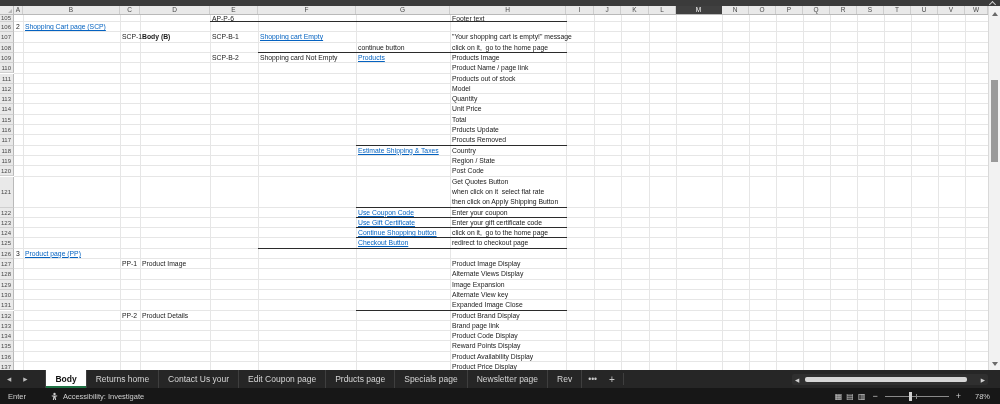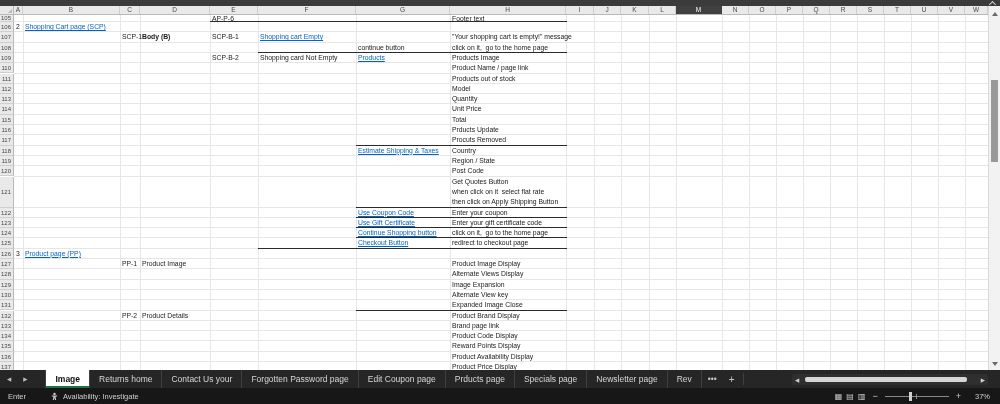--- a/index.html
+++ b/index.html
@@ -278,24 +278,23 @@
   <div class="vthumb"></div>
   <span class="tri down"></span>
 </div>
 
 <div class="tabbar" id="tabbar">
   <div class="tabnav">
     <span>◀</span>
     <span>▶</span>
   </div>
   <span id="tabs-mount" style="display:flex;align-items:stretch">
-      <div class="tab active">Image</div>
+      <div class="tab active">Body</div>
       <div class="tab">Returns home</div>
       <div class="tab">Contact Us your</div>
-      <div class="tab">Forgotten Password page</div>
       <div class="tab">Edit Coupon page</div>
       <div class="tab">Prducts page</div>
       <div class="tab">Specials page</div>
       <div class="tab">Newsletter page</div>
       <div class="tab">Rev</div>
     </span>
   <span class="tabbtn">•••</span>
   <span class="tabbtn plus">+</span>
   <span class="tabdiv"></span>
 </div>
@@ -308,30 +307,30 @@
   <span class="arrow">▶</span>
 </div>
 
 <div class="statusbar">
   <span class="sb-ready">Enter</span>
   <span class="sb-acc">
     <svg width="9" height="9" viewBox="0 0 16 16">
       <circle cx="8" cy="3.4" r="2.1" fill="#cfcfcf"></circle>
       <path d="M3 6.2h10l-.4 1.8H9.8l1.2 6h-2L8 9.8 7 14h-2l1.2-6H3.4z" fill="#cfcfcf"></path>
     </svg>
-    <span>Availability: Investigate</span>
+    <span>Accessibility: Investigate</span>
   </span>
   <span class="sb-right">
     <span class="viewicons">
       <span>▦</span>
       <span>▤</span>
       <span>▥</span>
     </span>
     <span class="zoombtn">−</span>
     <span class="zoomtrack">
       <span class="line"></span>
       <span class="notch"></span>
       <span class="zoomthumb"></span>
     </span>
     <span class="zoombtn">+</span>
-    <span class="sb-zoompct">37%</span>
+    <span class="sb-zoompct">78%</span>
   </span>
 </div>
 
 </body></html>

